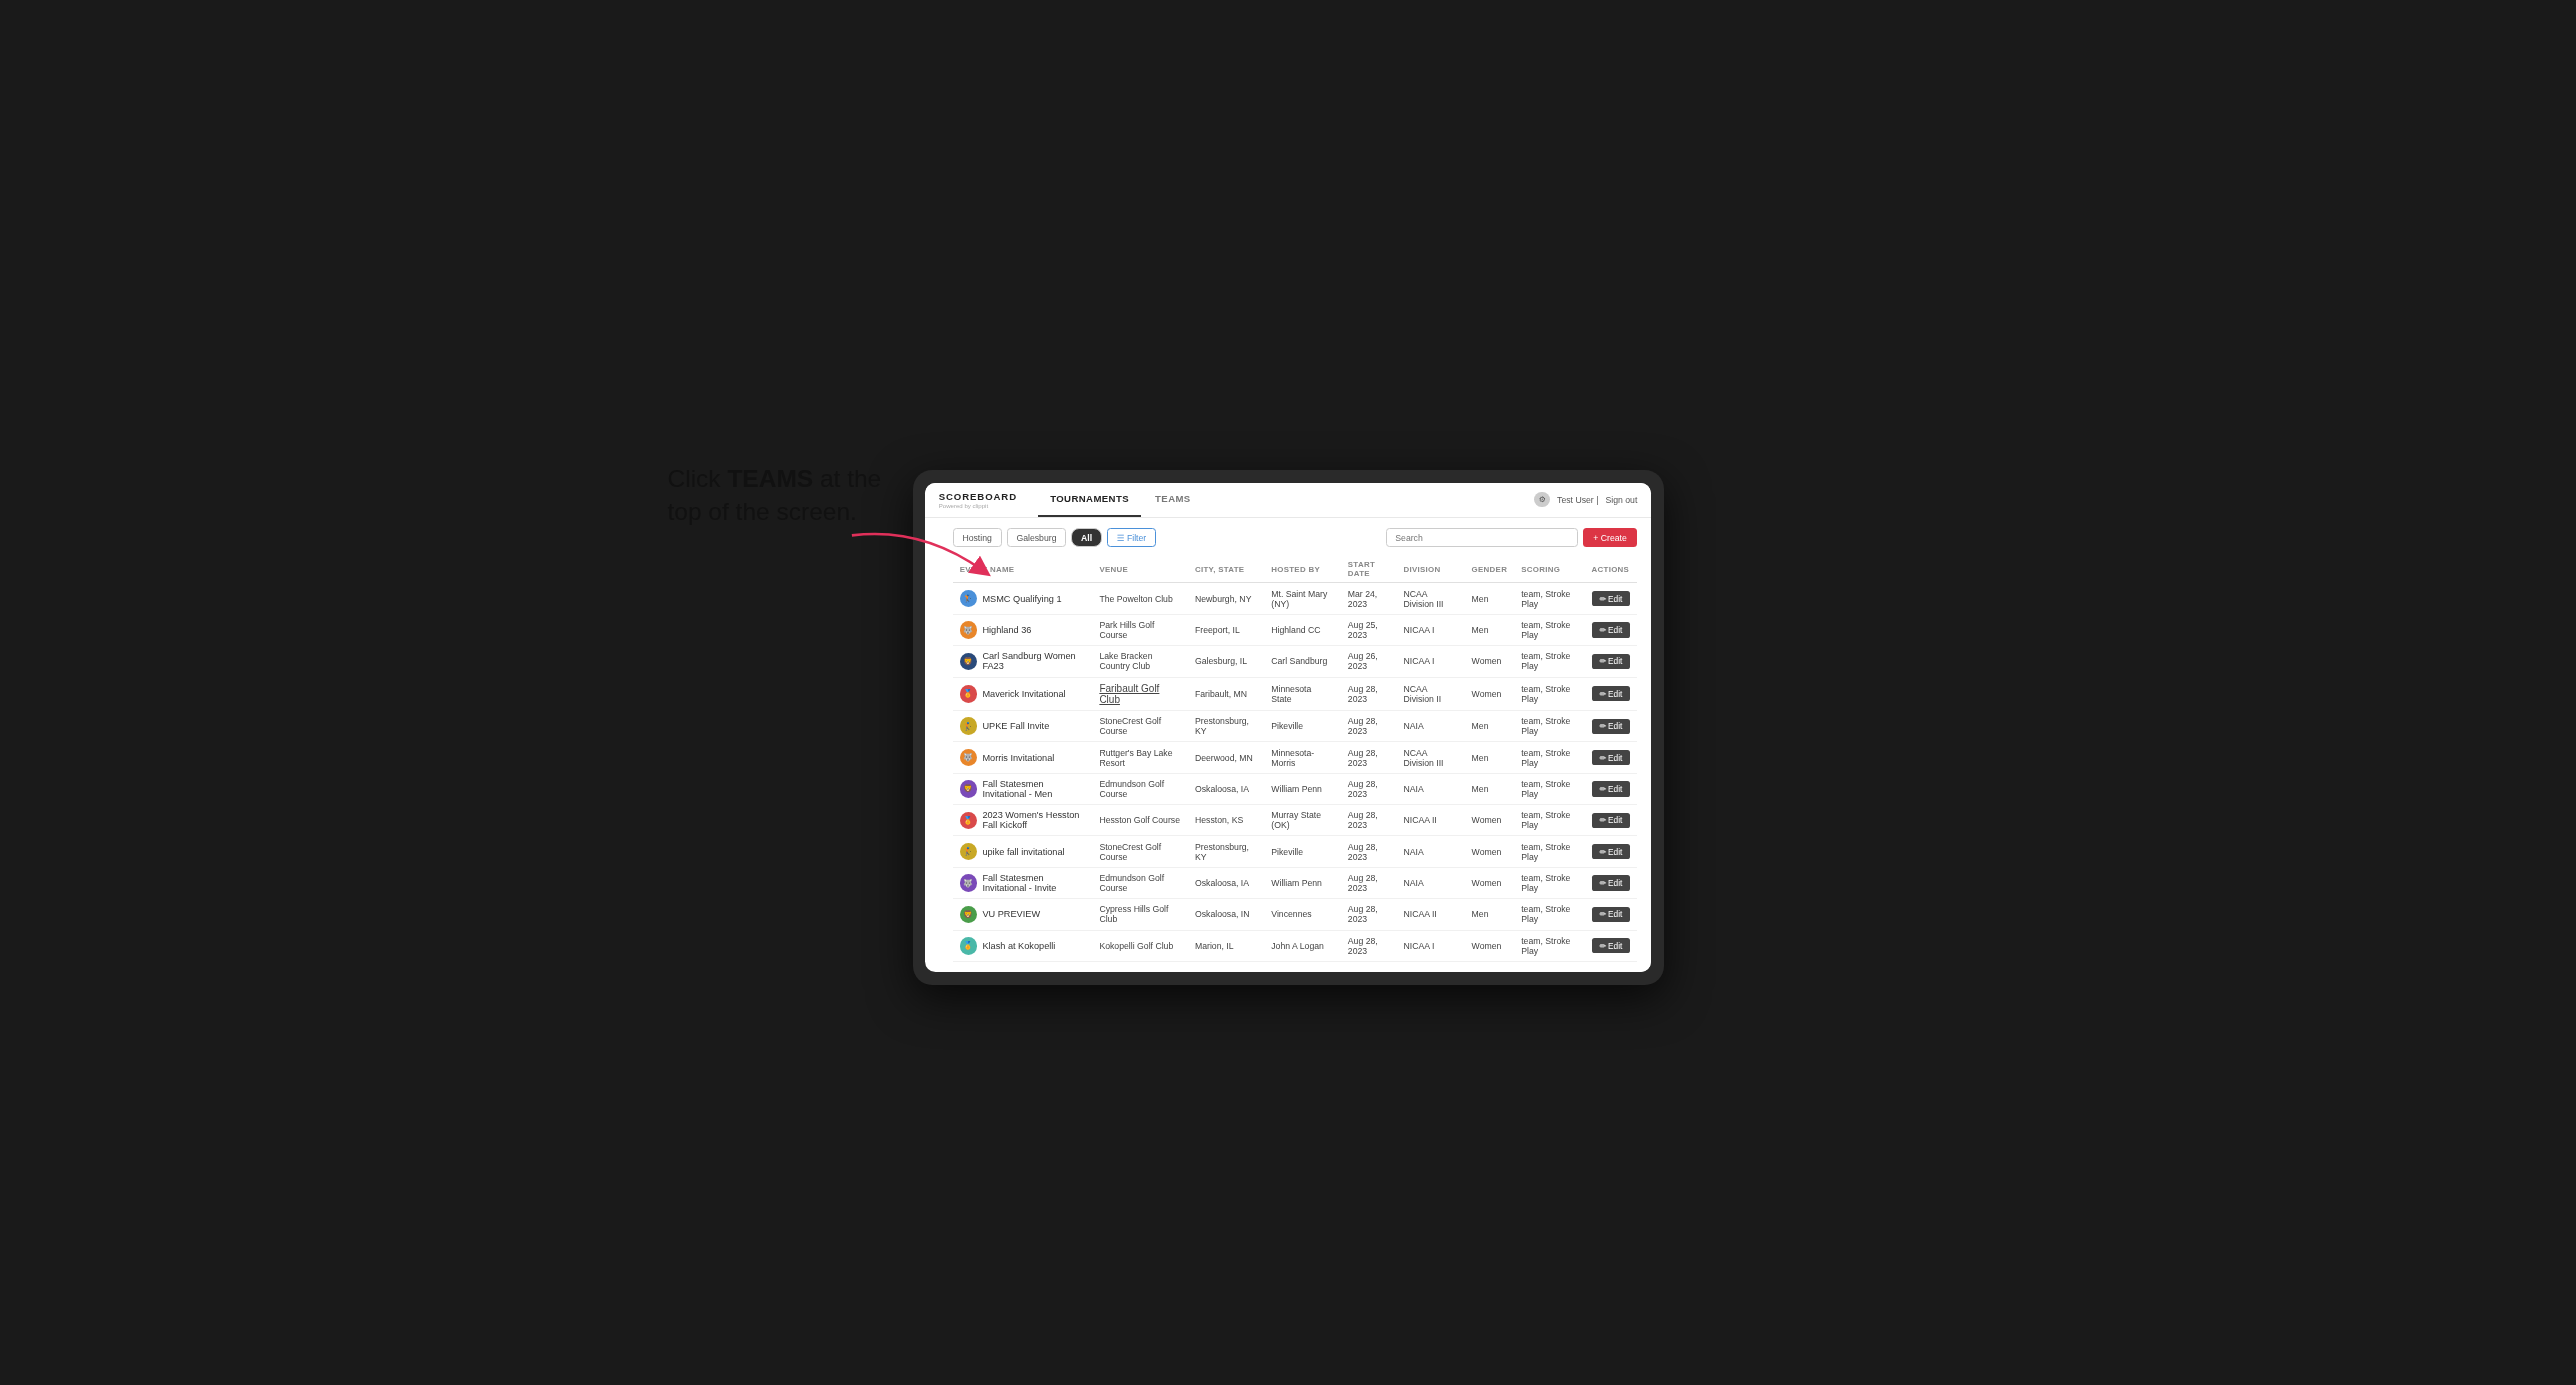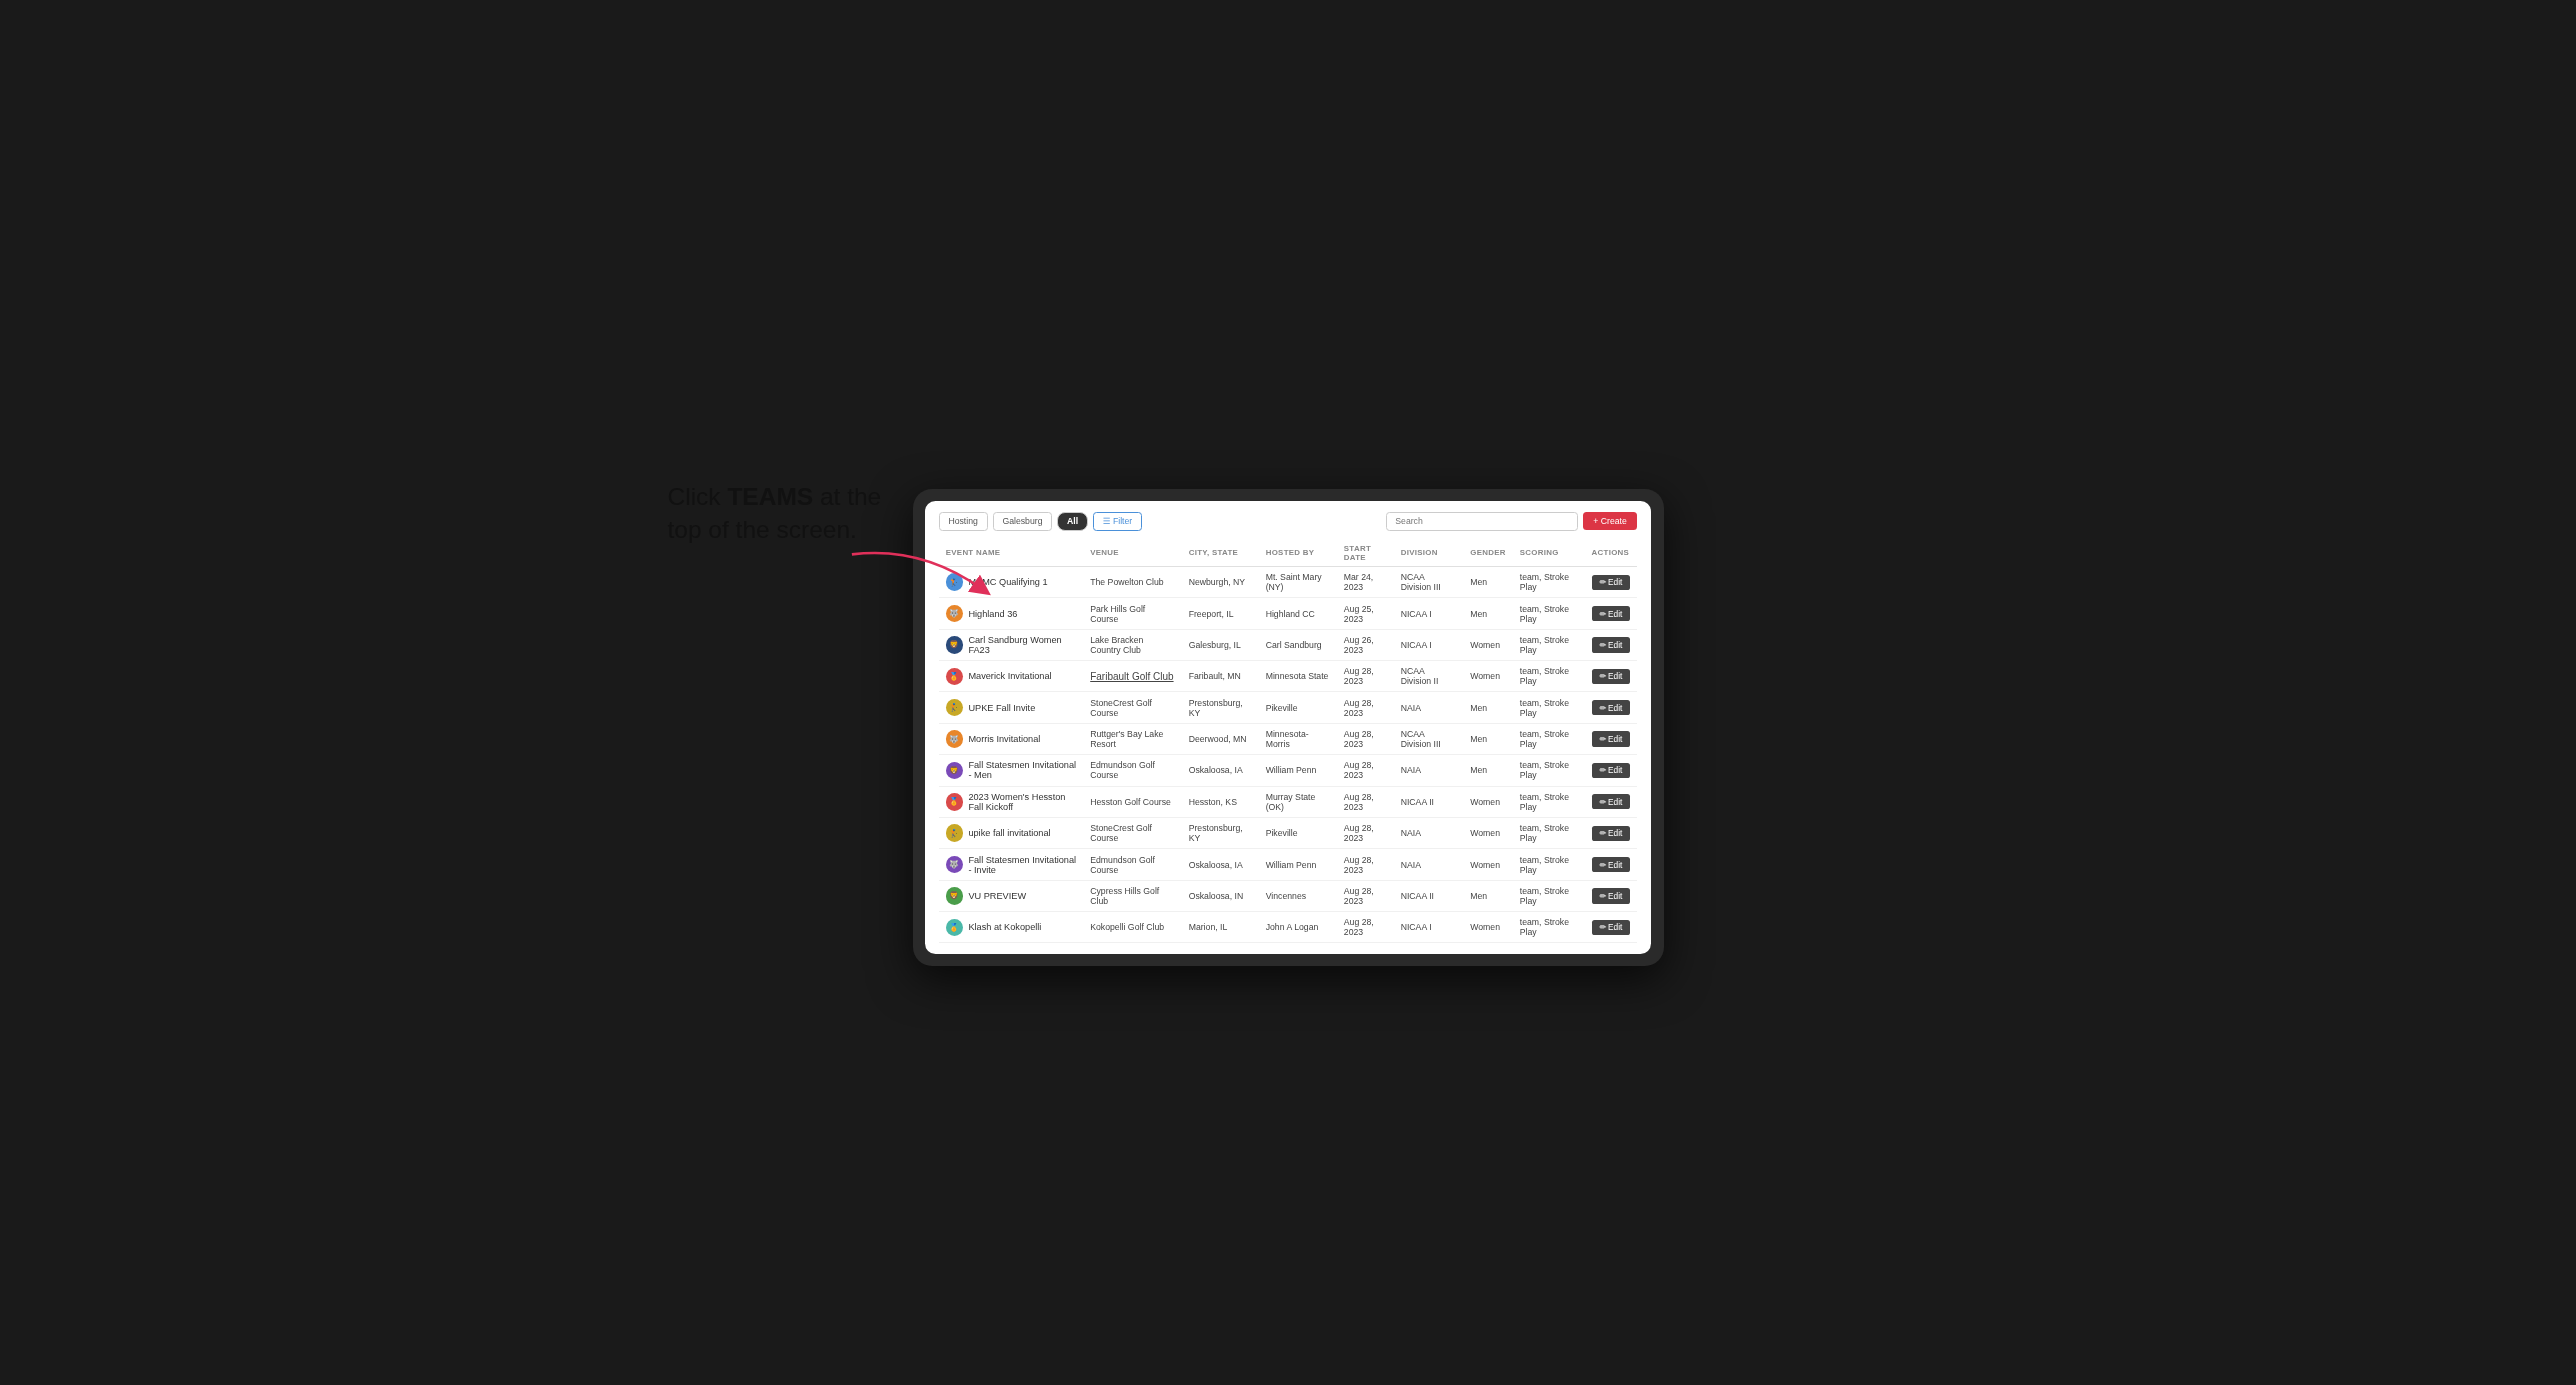--- a/index.html
+++ b/index.html
@@ -28,22 +28,44 @@
         <marker id="arrowhead" markerWidth="8" markerHeight="8" refX="4" refY="4" orient="auto">
           <polygon points="0,0 8,4 0,8" fill="#e0305a"></polygon>
         </marker>
       </defs>
       <path d="M 20,20 Q 100,10 170,60" stroke="#e0305a" stroke-width="3" fill="none" marker-end="url(#arrowhead)"></path>
     </svg>
 
     <div style="background:#2a2a2a; border-radius:19px; padding:12.2px; box-shadow: 0 13px 44px rgba(0,0,0,0.7);">
       <div style="background:#fff; border-radius:10.5px; overflow:hidden;">
 
-
-        <div style="padding:10.5px 14px; background:#fff;">
+        <div style="display:flex; align-items:center; background:#fff; border-bottom:1.7px solid #e8e8e8; padding:0 14px; height:35px;">
+
+          <div style="margin-right:21px;">
+            <div style="font-size:9.6px; font-weight:900; letter-spacing:0.9px; color:#222;">SCOREBOARD</div>
+            <div style="font-size:6.1px; color:#aaa;">Powered by clippit</div>
+          </div>
+
+          <div style="display:flex; height:100%; align-items:center; gap:1.7px;">
+            <div style="padding:0 12.2px; height:100%; display:flex; align-items:center; font-size:9.6px; font-weight:700; color:#222; border-bottom:2.6px solid #333; cursor:pointer; letter-spacing:0.4px;">
+              <span>TOURNAMENTS</span>
+            </div>
+            <div style="padding:0 12.2px; height:100%; display:flex; align-items:center; font-size:9.6px; font-weight:700; color:#777; border-bottom:2.6px solid transparent; cursor:pointer; letter-spacing:0.4px;">
+              <span>TEAMS</span>
+            </div>
+          </div>
+
+          <div style="margin-left:auto; display:flex; align-items:center; gap:7px; font-size:8.7px; color:#555;">
+            <div style="width:15.7px; height:15.7px; background:#ccc; border-radius:50%; display:flex; align-items:center; justify-content:center; font-size:7.9px; cursor:pointer;">⚙</div>
+            <span>Test User |</span>
+            <span style="cursor:pointer; color:#555;">Sign out</span>
+          </div>
+        </div>
+
+        <div style="padding:10.5px 14px; background:#fff;margin-left:14px;">
 
           <div style="display:flex; align-items:center; gap:5.2px; margin-bottom:8.7px;">
             <button style="padding:3.5px 8.7px; border:0.9px solid #ccc; border-radius:3.5px; background:#fff; font-size:8.7px; color:#555; cursor:pointer;">
               <span>Hosting</span>
             </button>
             <button style="padding:3.5px 8.7px; border:0.9px solid #ccc; border-radius:3.5px; background:#fff; font-size:8.7px; color:#555; cursor:pointer;">
               <span>Galesburg</span>
             </button>
             <button style="padding:3.5px 8.7px; border:0.9px solid #ccc; border-radius:8px; background:#333; color:#fff; font-size:8.7px; cursor:pointer; font-weight:600;text-align:center;">
               <span>All</span>

